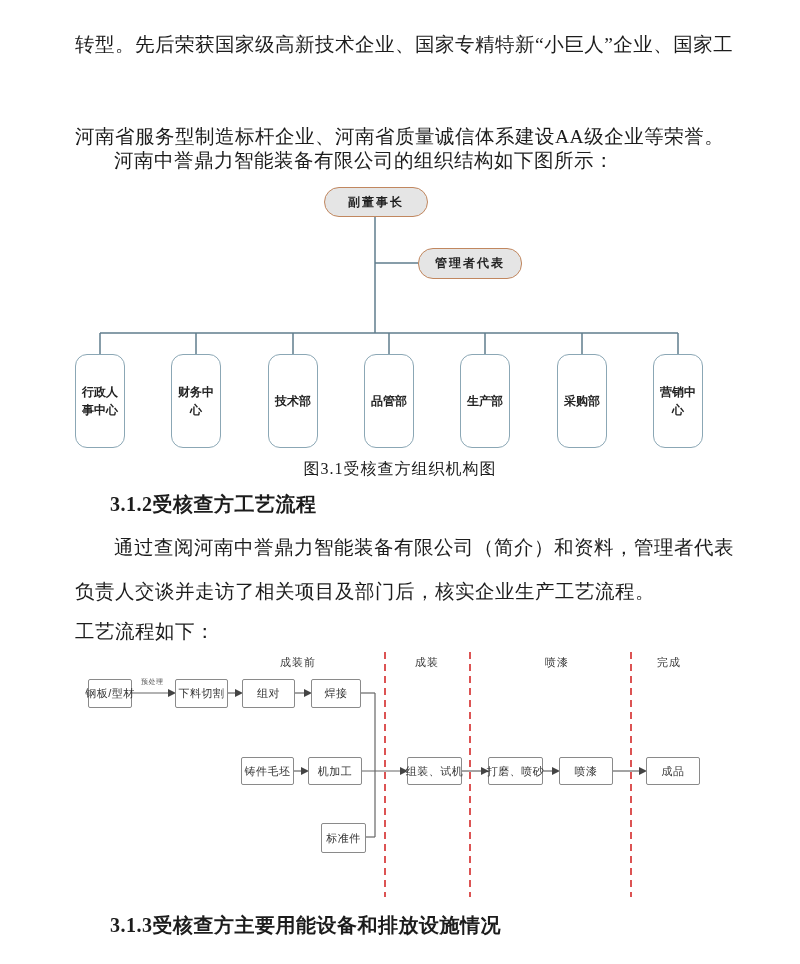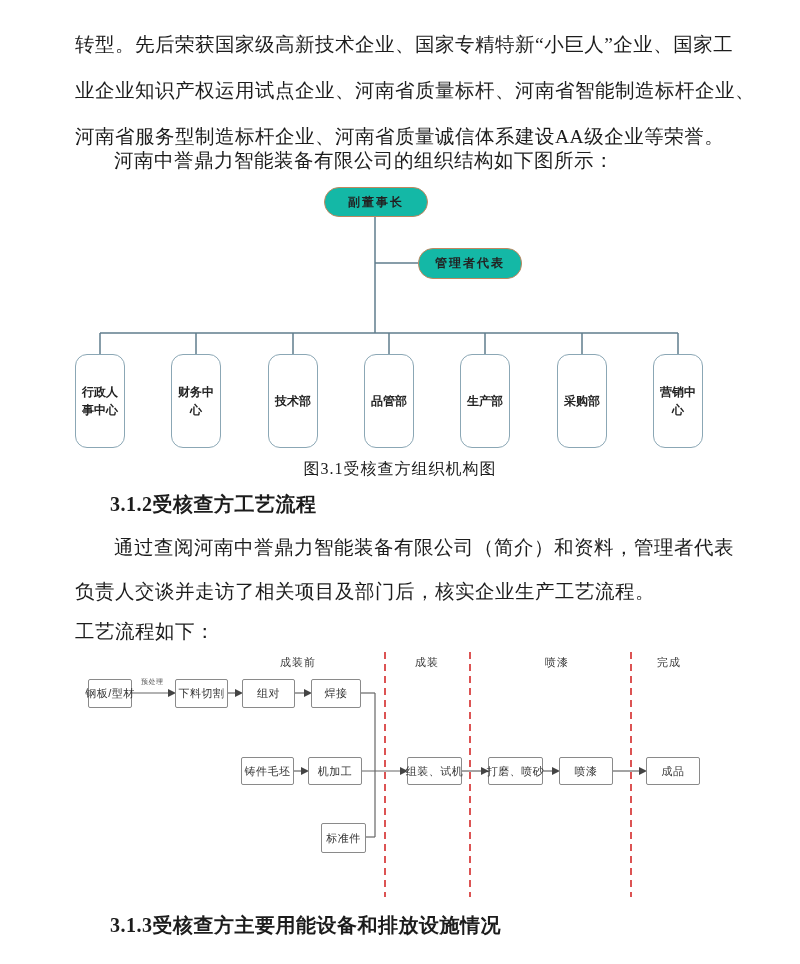--- a/index.html
+++ b/index.html
@@ -15,21 +15,21 @@
   }
   .bodyline.lastline{text-align-last:left;}
   .indent{left:114px;width:611px;text-align-last:left;}
   .plain{text-align:left;text-align-last:left;white-space:nowrap;}
   .heading{
     position:absolute;left:110px;font-size:20px;font-weight:bold;letter-spacing:0.5px;
     white-space:nowrap;
   }
   
   .org-pill{
-    position:absolute;background:#14b8a6;border:1.6px solid #c1875f;border-radius:15px;
+    position:absolute;background:#e5e5e5;border:1.6px solid #c1875f;border-radius:15px;
     display:flex;align-items:center;justify-content:center;
     font-size:12px;font-weight:bold;color:#222;letter-spacing:2px;z-index:2;
   }
   .dept-box{
     position:absolute;top:354px;width:50px;height:94px;background:#fff;
     border:1.4px solid #8ba7b5;border-radius:12px;box-sizing:border-box;
     display:flex;align-items:center;justify-content:center;text-align:center;
     font-size:12px;color:#222;line-height:1.5;padding:0 3px;z-index:2;
     font-weight:600;
   }
@@ -53,21 +53,20 @@
     font-size:7px;color:#555;z-index:2;white-space:nowrap;letter-spacing:0.5px;
   }
   svg.connector{position:absolute;left:0;z-index:1;}
 </style>
 </head>
 <body>
 
 <div class="page">
 
   <div class="bodyline" style="top:33px">转型。先后荣获国家级高新技术企业、国家专精特新“小巨人”企业、国家工</div>
-  <div class="bodyline" style="top:79px">业企业知识产权运用试点企业、河南省质量标杆、河南省智能制造标杆企业、</div>
   <div class="bodyline indent" style="top:149px">河南中誉鼎力智能装备有限公司的组织结构如下图所示：</div>
 
   <div class="bodyline lastline" style="top:125px">河南省服务型制造标杆企业、河南省质量诚信体系建设AA级企业等荣誉。</div>
 
   <svg class="connector" style="top:180px" width="800" height="280" viewBox="0 0 800 280">
     <g stroke="#5f7d8c" stroke-width="1.5" fill="none">
       <line x1="375" y1="35" x2="375" y2="153"></line>
       <line x1="375" y1="83" x2="418" y2="83"></line>
       <line x1="100" y1="153" x2="678" y2="153"></line>
       <line x1="100" y1="153" x2="100" y2="174"></line>

